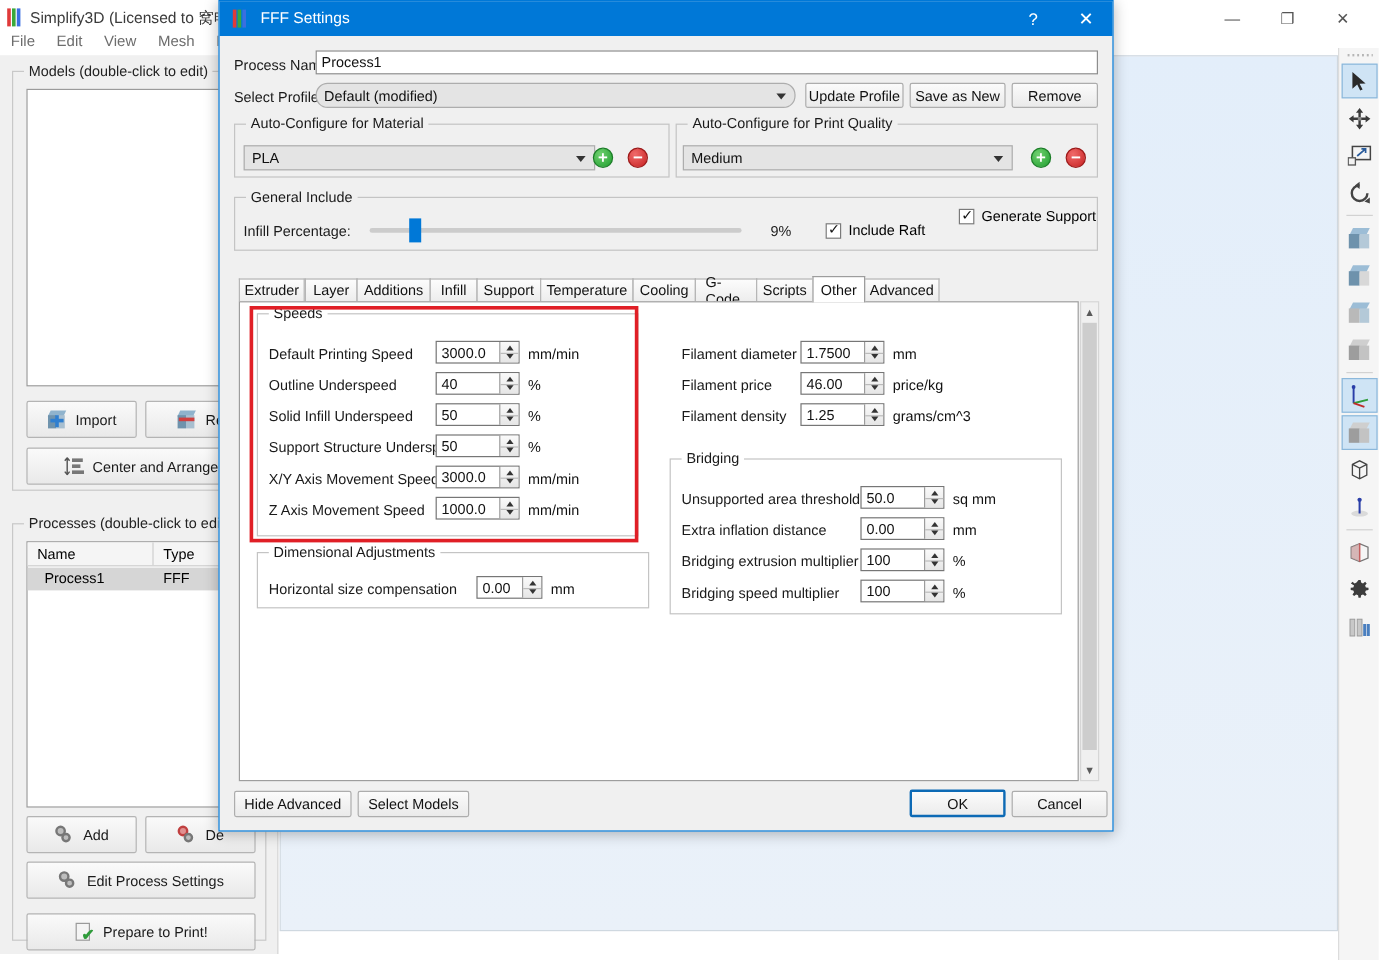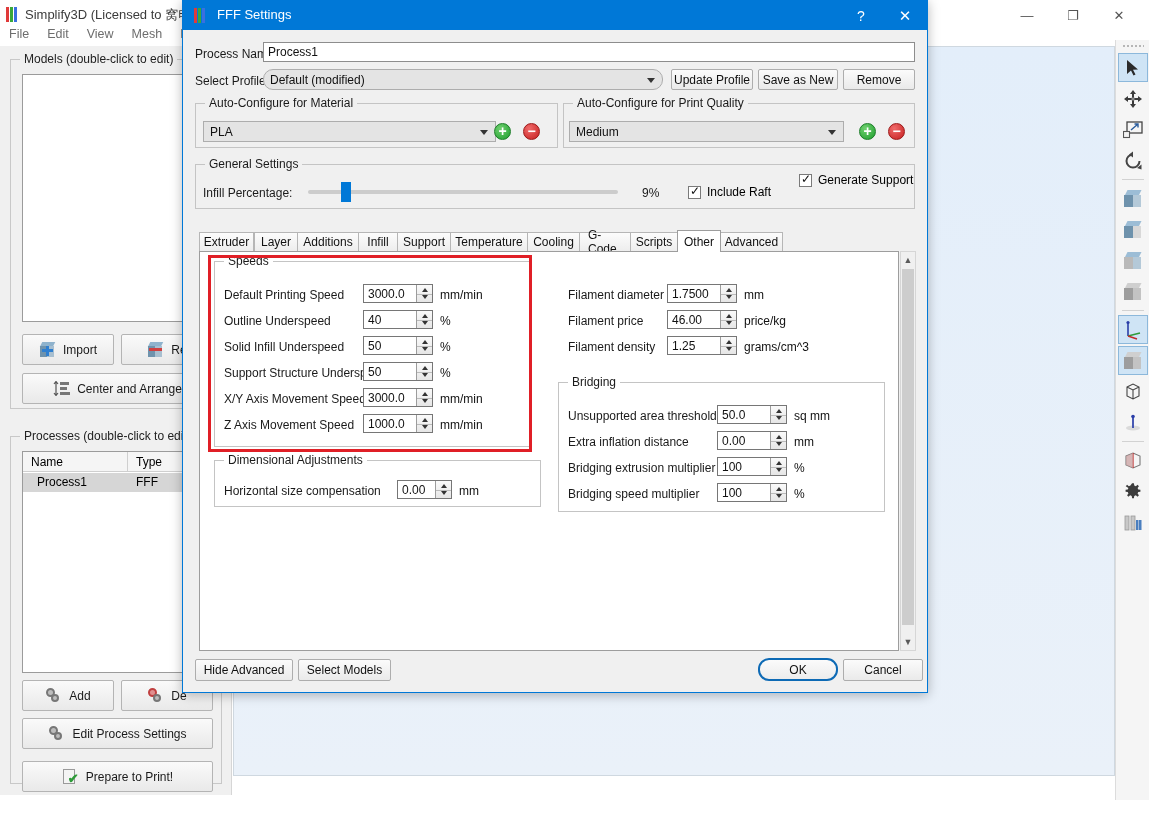--- a/index.html
+++ b/index.html
@@ -503,21 +503,21 @@
       <span class="arw"></span>
     </div>
     <div class="circ-btn add" style="left:676px; top:122px;">
         <span>+</span>
       </div>
     <div class="circ-btn rem" style="left:705px; top:122px;">
         <span>−</span>
       </div>
 
     <div class="gbox" style="left:12px; top:163px; width:720px; height:45px;">
-      <div class="glabel">General Settings</div>
+      <div class="glabel">General Include</div>
     </div>
     <div class="lbl" style="left:20px; top:185px;">Infill Percentage:</div>
     <div class="slider" style="left:125px; top:189px; width:310px;">
       <div class="thumb" id="infill-thumb" style="left: 33px;"></div>
     </div>
     <div class="lbl" style="left:459px; top:185px;">9%</div>
     <div class="chk" style="left:505px; top:184px;">
       <span class="box"></span>
       <span>Include Raft</span>
     </div>
@@ -678,17 +678,17 @@
     <div class="redbox" style="left: 25px; top: 254px; width: 324px; height: 197px; border-color: rgb(224, 31, 38);"></div>
 
     <div class="dsb" style="left:717px; top:250px; width:16px; height:400px;">
       <div class="ar" style="top:0;">▲</div>
       <div class="thumb" style="top:17px; height:356px;"></div>
       <div class="ar" style="bottom:0;">▼</div>
     </div>
 
     <div class="dbtn" style="left:12px; top:658px; width:98px; height:22px;">Hide Advanced</div>
     <div class="dbtn" style="left:115px; top:658px; width:93px; height:22px;">Select Models</div>
-    <div class="dbtn primary" style="left:575px; top:657px; width:80px; height:23px;border-radius:11px;">OK</div>
+    <div class="dbtn primary" style="left:575px; top:657px; width:80px; height:23px;">OK</div>
     <div class="dbtn" style="left:660px; top:658px; width:80px; height:22px;">Cancel</div>
   </div>
 
 </div>
 
 </body></html>

